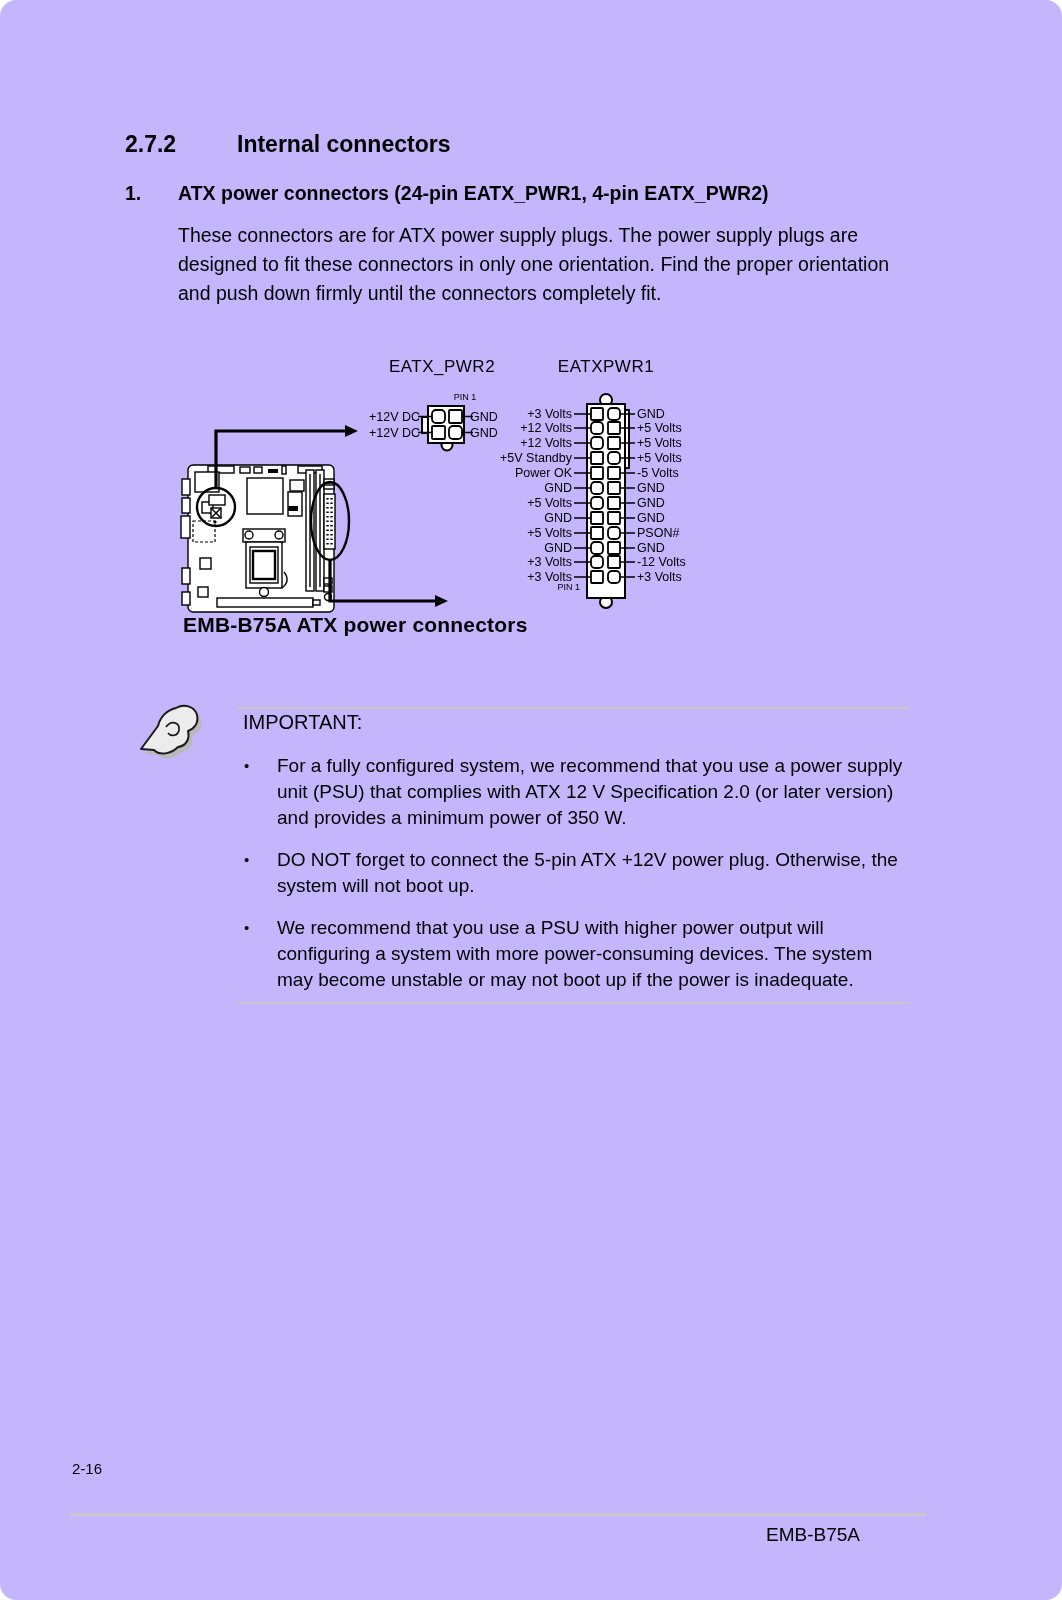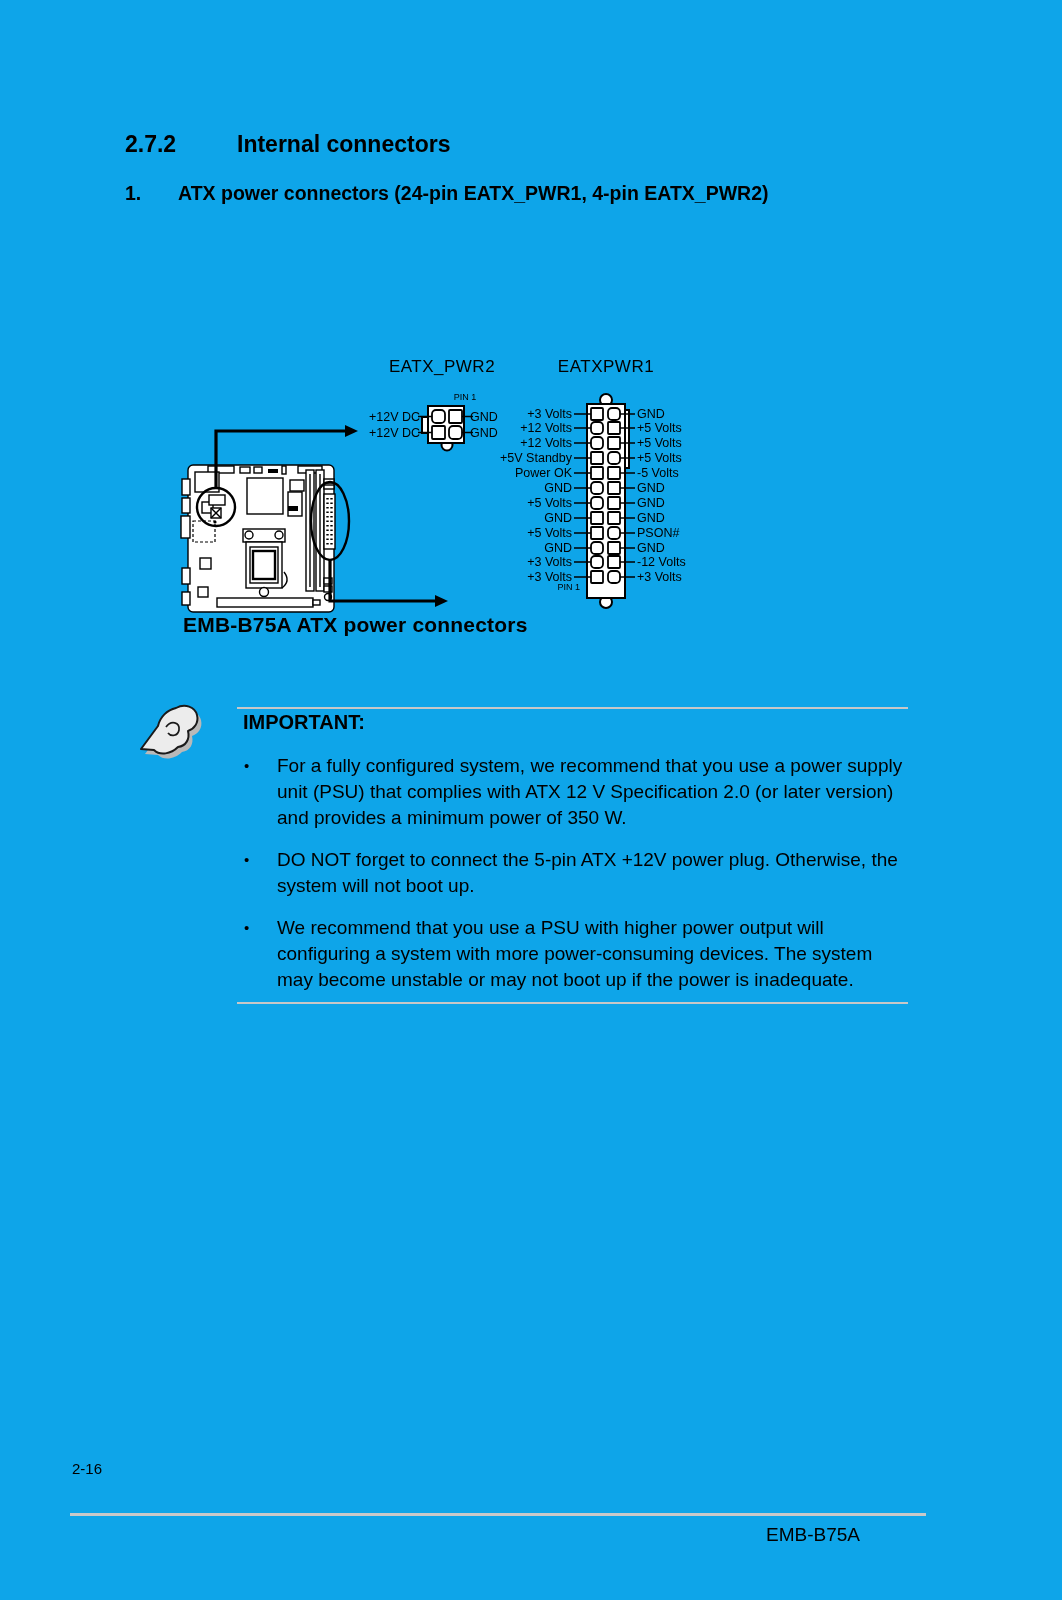--- a/index.html
+++ b/index.html
@@ -1,30 +1,30 @@
 <!DOCTYPE html>
 <html><head>
 <meta charset="utf-8">
 <style>
   html,body{margin:0;padding:0;background:#fff;}
-  .page{position:relative;width:1062px;height:1600px;background:#0ea5e9;
-        font-family:"Liberation Sans",sans-serif;color:#000;overflow:hidden;}
+  .page{position:relative;width:1062px;height:1600px;background:#c4b5fd;
+        font-family:"Liberation Sans",sans-serif;color:#000;overflow:hidden;border-radius:16px;}
   .abs{position:absolute;}
   .sec-title{left:125px;top:131px;font-size:23px;font-weight:bold;white-space:nowrap;}
   .sec-title .num{display:inline-block;width:112px;}
   .item-head{left:125px;top:182px;font-size:19.5px;font-weight:bold;white-space:nowrap;}
   .item-head .num{display:inline-block;width:53px;}
   .body-par{left:178px;top:221px;width:722px;font-size:19.5px;line-height:29px;}
   .diagram{left:170px;top:340px;}
   .caption{left:183px;top:613px;font-size:21px;font-weight:bold;letter-spacing:.2px;}
   .hand{left:131px;top:697px;}
   .rule{height:2px;background:#c8c8c8;}
   .rule-top{left:237px;top:707px;width:671px;}
   .rule-bottom{left:237px;top:1002px;width:671px;}
-  .important{left:243px;top:711px;font-size:20px;font-weight:bold;}
+  .important{left:243px;top:711px;font-size:20px;font-weight:normal;}
   .bullets{left:244px;top:753px;width:668px;}
   .bullet{display:flex;margin-bottom:16px;font-size:19px;line-height:26px;}
   .bullet .dot{width:33px;flex:0 0 33px;font-size:15px;line-height:26px;}
   .bullet .txt{width:630px;}
   .footer-rule{left:70px;top:1513px;width:856px;height:3px;background:#c9c9c9;}
   .pageno{left:72px;top:1460px;font-size:15px;}
   .model{left:700px;top:1524px;width:226px;text-align:center;font-size:19px;}
   
   .ln{stroke:#000;stroke-width:1.4;fill:none;}
   .wrect{fill:#fff;stroke:#000;stroke-width:1.4;}
@@ -47,20 +47,21 @@
 <div class="page">
 
   <div class="abs sec-title">
     <span class="num">2.7.2</span><span>Internal connectors</span>
   </div>
 
   <div class="abs item-head">
     <span class="num">1.</span><span>ATX power connectors (24-pin EATX_PWR1, 4-pin EATX_PWR2)</span>
   </div>
 
+  <div class="abs body-par">These connectors are for ATX power supply plugs. The power supply plugs are designed to fit these connectors in only one orientation. Find the proper orientation and push down firmly until the connectors completely fit.</div>
 
   <svg class="abs diagram" width="790" height="292" viewBox="0 0 790 292">
 
     <g>
       <rect class="wrect" x="18" y="125" width="146" height="147" rx="5"></rect>
 
       <rect class="wrect" x="38" y="126" width="26" height="7"></rect>
       <rect class="wrect" x="70" y="127" width="10" height="6"></rect>
       <rect class="wrect" x="84" y="127" width="8" height="6"></rect>
       <rect x="98" y="129" width="10" height="4" fill="#000"></rect>

